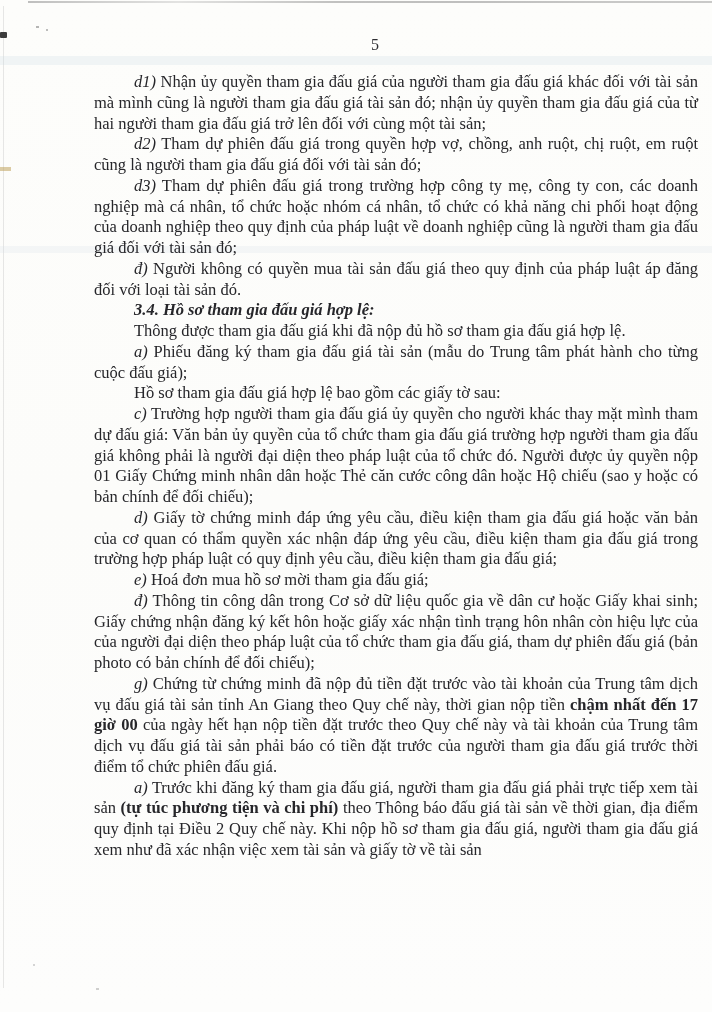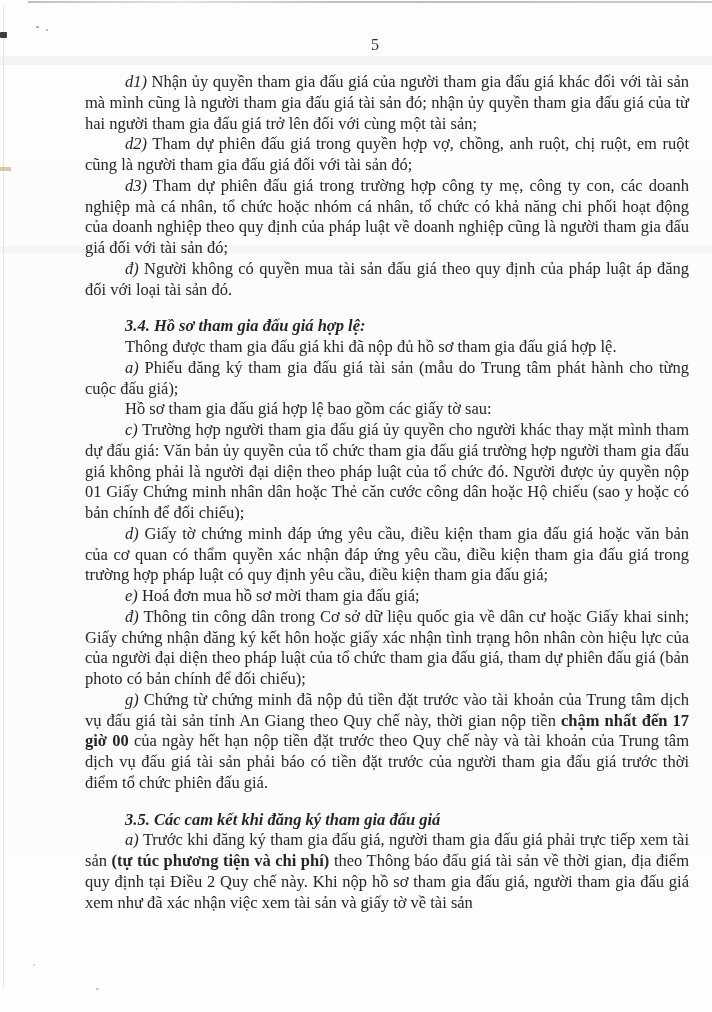--- a/index.html
+++ b/index.html
@@ -46,28 +46,28 @@
   .speck-2 { position: absolute; left: 46px; top: 29px; width: 2px; height: 2px; background: rgba(110,110,110,.45); }
   .speck-3 { position: absolute; left: 96px; top: 988px; width: 3px; height: 2px; background: rgba(120,120,120,.35); }
   .speck-4 { position: absolute; left: 33px; top: 964px; width: 2px; height: 2px; background: rgba(120,120,120,.3); }
 
   .page-number {
     position: absolute; top: 36px; left: 85px; width: 580px;
     text-align: center;
     font-size: 16px; color: #2e2e33;
   }
   .content {
-    position: absolute; left: 85px; top: 72px; width: 604px;
+    position: absolute; left: 94px; top: 72px; width: 604px;
     color: #26262a;
     font-size: 16.5px;
     line-height: 20.75px;
     text-align: justify;
   }
   .para, .heading { margin: 0; text-indent: 40px; }
-  .heading { font-weight: bold; font-style: italic; margin-top: 16px; }
+  .heading { font-weight: bold; font-style: italic; }
   .mk { font-style: italic; }
   .bd { font-weight: bold; }
 </style>
 </head>
 <body>
 
 <div class="page">
   <div class="top-scan-line"></div>
   <div class="left-edge-line"></div>
   <div class="left-edge-dash"></div>
@@ -115,21 +115,20 @@
       <span>Hoá đơn mua hồ sơ mời tham gia đấu giá;</span></p>
 
     <p class="para"><span class="mk">đ)</span>
       <span>Thông tin công dân trong Cơ sở dữ liệu quốc gia về dân cư hoặc Giấy khai sinh; Giấy chứng nhận đăng ký kết hôn hoặc giấy xác nhận tình trạng hôn nhân còn hiệu lực của của người đại diện theo pháp luật của tổ chức tham gia đấu giá, tham dự phiên đấu giá (bản photo có bản chính để đối chiếu);</span></p>
 
     <p class="para"><span class="mk">g)</span>
       <span>Chứng từ chứng minh đã nộp đủ tiền đặt trước vào tài khoản của Trung tâm dịch vụ đấu giá tài sản tỉnh An Giang theo Quy chế này, thời gian nộp tiền</span>
       <span class="bd">chậm nhất đến 17 giờ 00</span>
       <span>của ngày hết hạn nộp tiền đặt trước theo Quy chế này và tài khoản của Trung tâm dịch vụ đấu giá tài sản phải báo có tiền đặt trước của người tham gia đấu giá trước thời điểm tổ chức phiên đấu giá.</span></p>
 
-    <p class="heading">3.5. Các cam kết khi đăng ký tham gia đấu giá</p>
 
     <p class="para"><span class="mk">a)</span>
       <span>Trước khi đăng ký tham gia đấu giá, người tham gia đấu giá phải trực tiếp xem tài sản</span>
       <span class="bd">(tự túc phương tiện và chi phí)</span>
       <span>theo Thông báo đấu giá tài sản về thời gian, địa điểm quy định tại Điều 2 Quy chế này. Khi nộp hồ sơ tham gia đấu giá, người tham gia đấu giá xem như đã xác nhận việc xem tài sản và giấy tờ về tài sản</span></p>
 
   </div>
 </div>
 
 </body></html>

